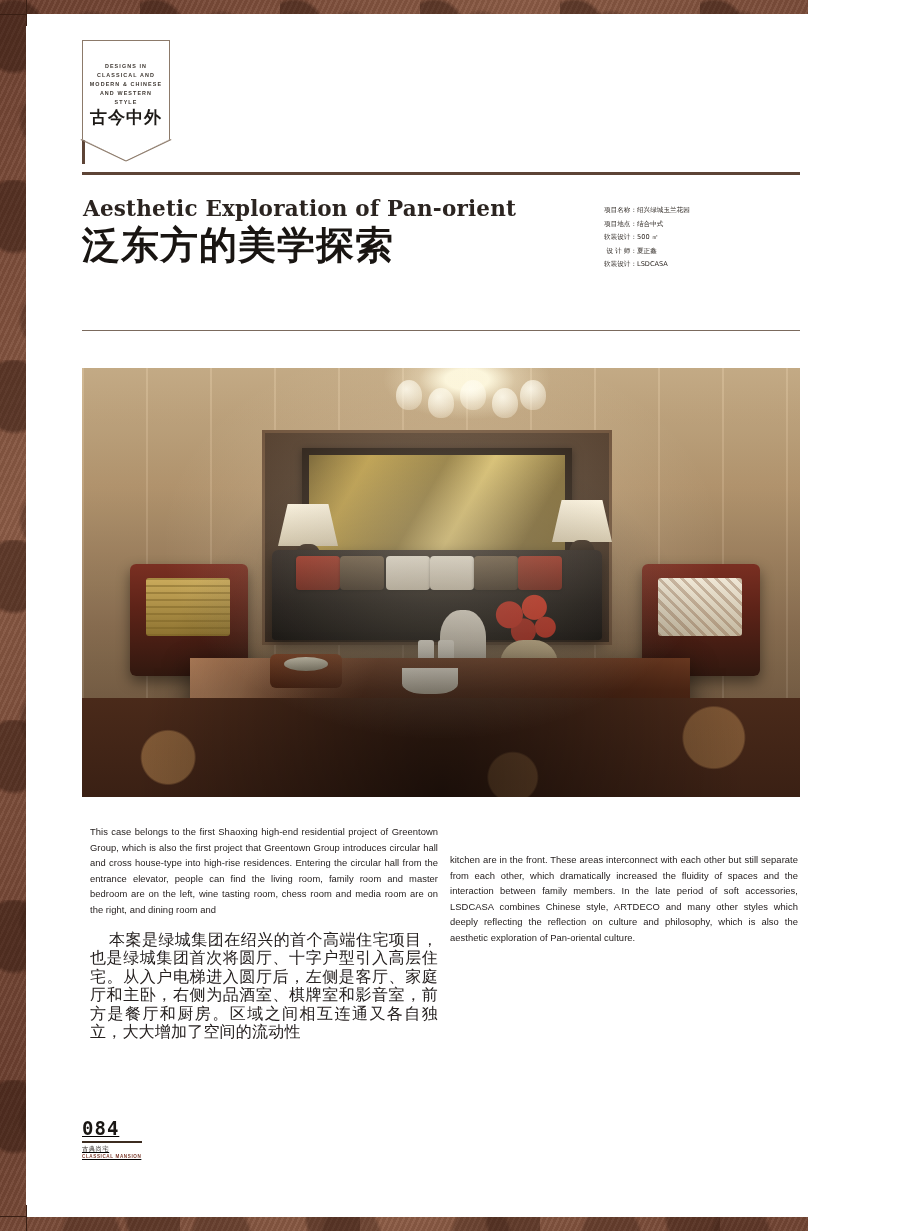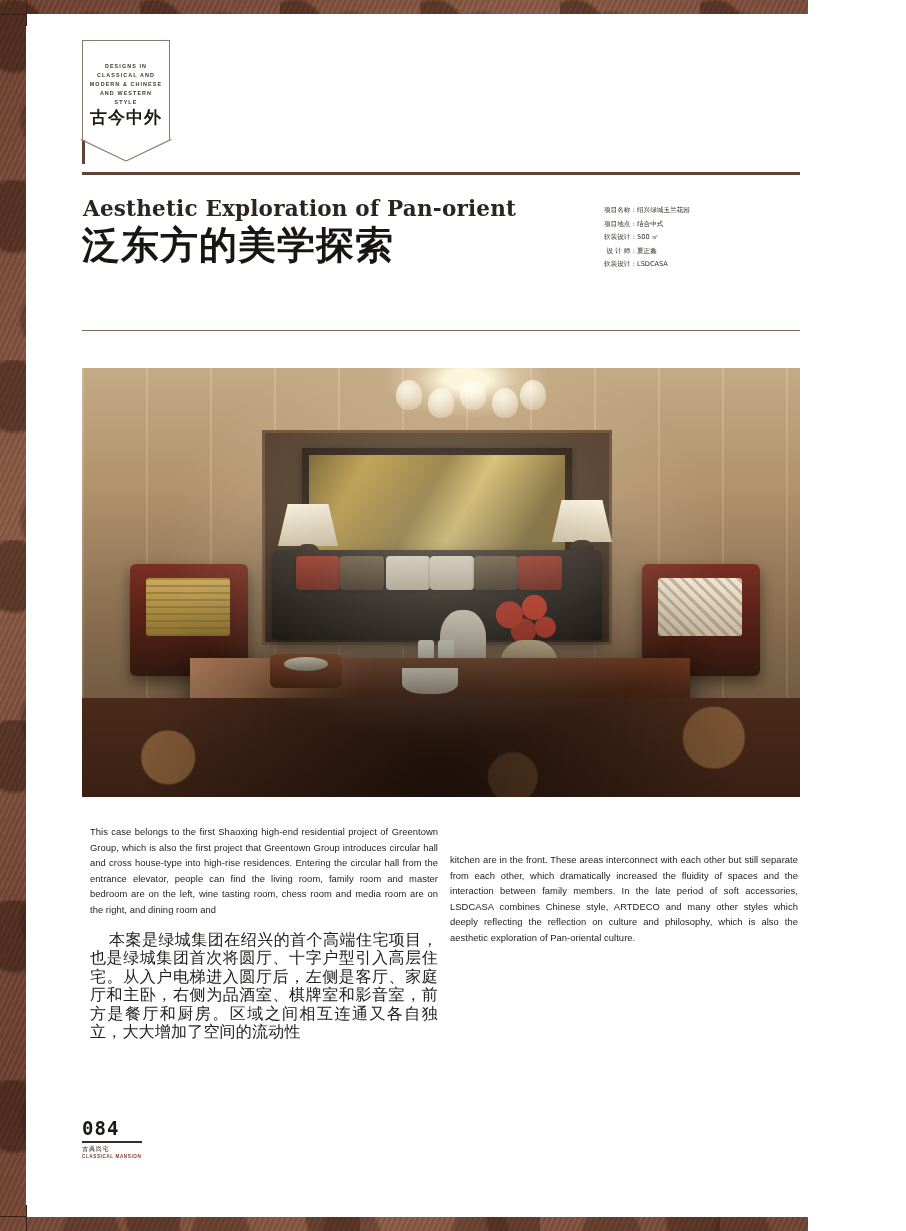--- a/index.html
+++ b/index.html
@@ -430,20 +430,21 @@
   }
   .col.right p.cn { text-indent: 0; }
   .col p.en { letter-spacing: .05px; }
 
   
   .footer {
     position: absolute;
     left: 42px;
     top: 1093px;
     width: 120px;
+    text-decoration: underline;
   }
   .footer-num {
     font-family: "DejaVu Sans Mono", monospace;
     font-size: 19px;
     font-weight: bold;
     letter-spacing: 1px;
     color: #1a1714;
   }
   .footer-rule {
     width: 60px; height: 2px;

